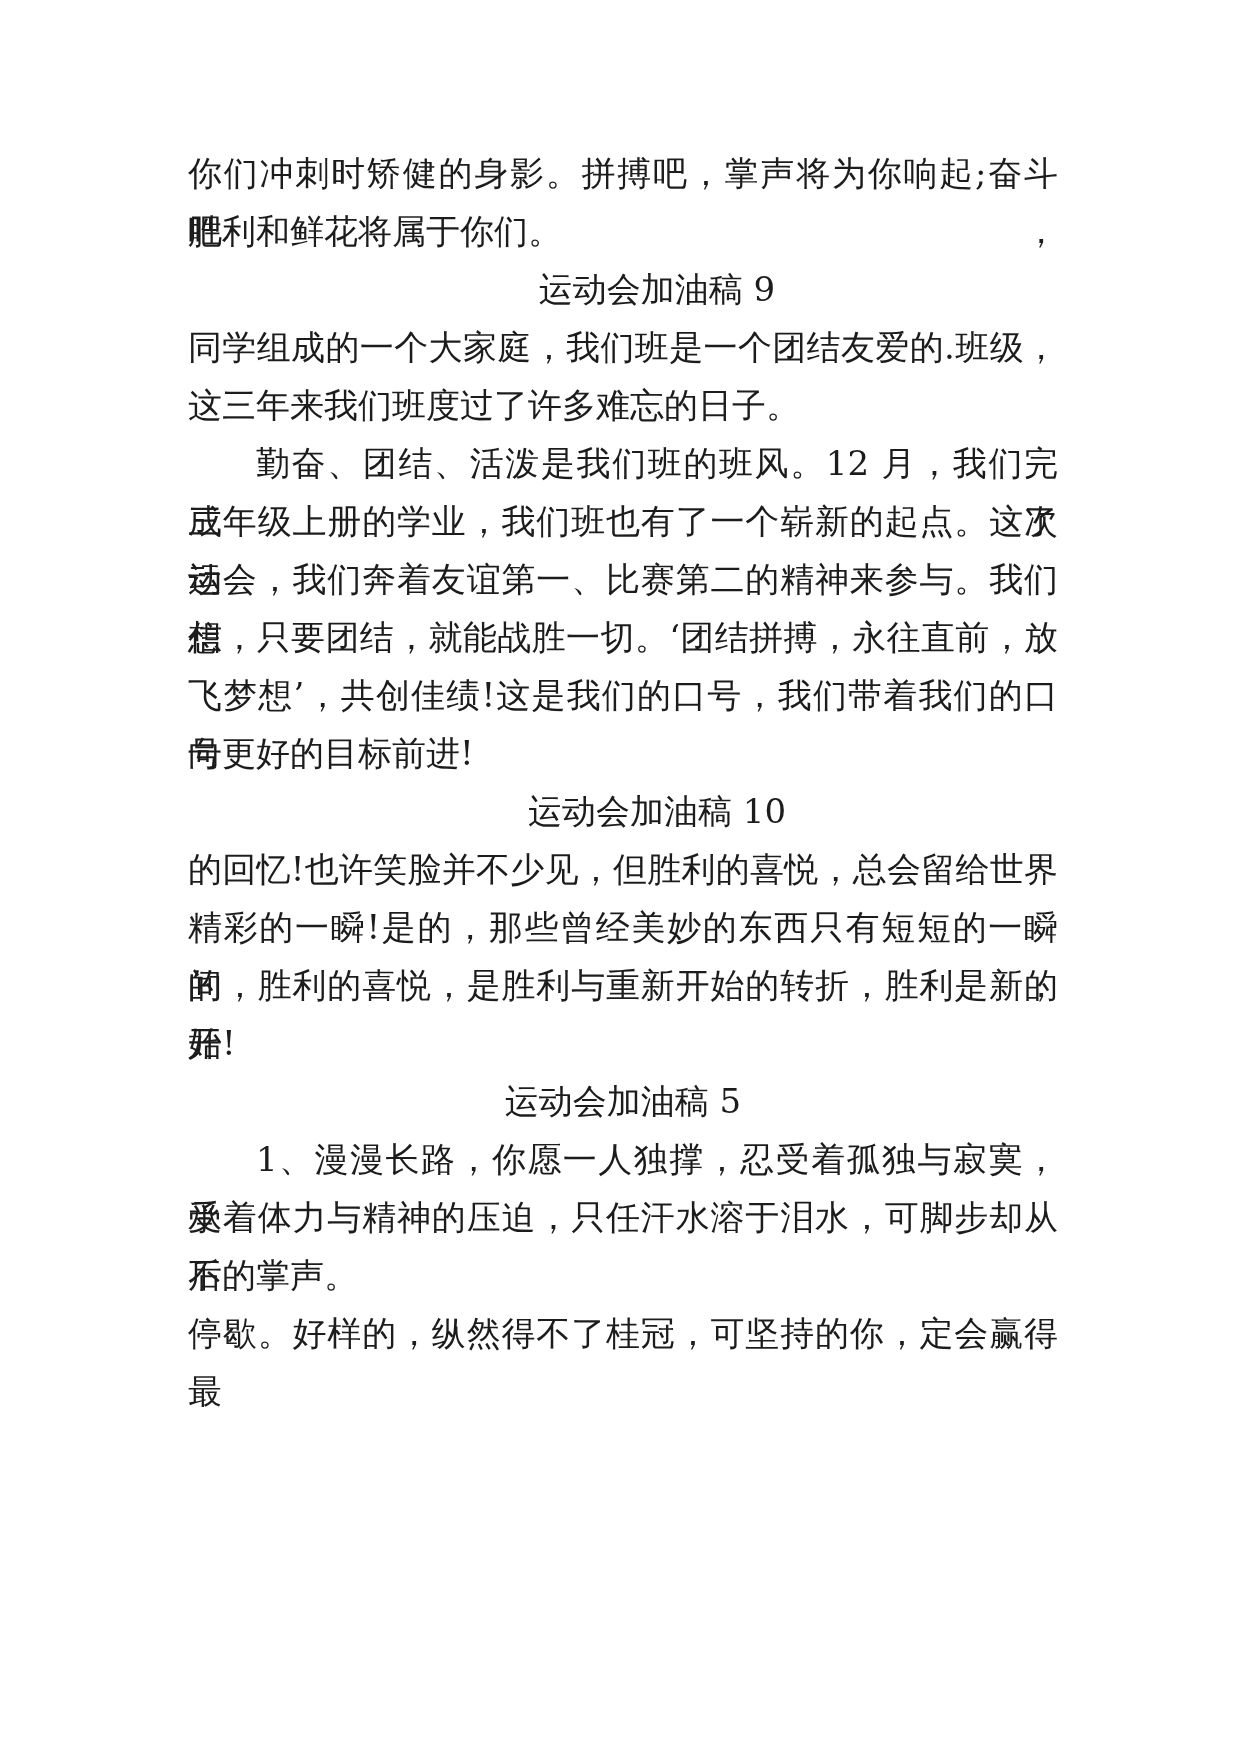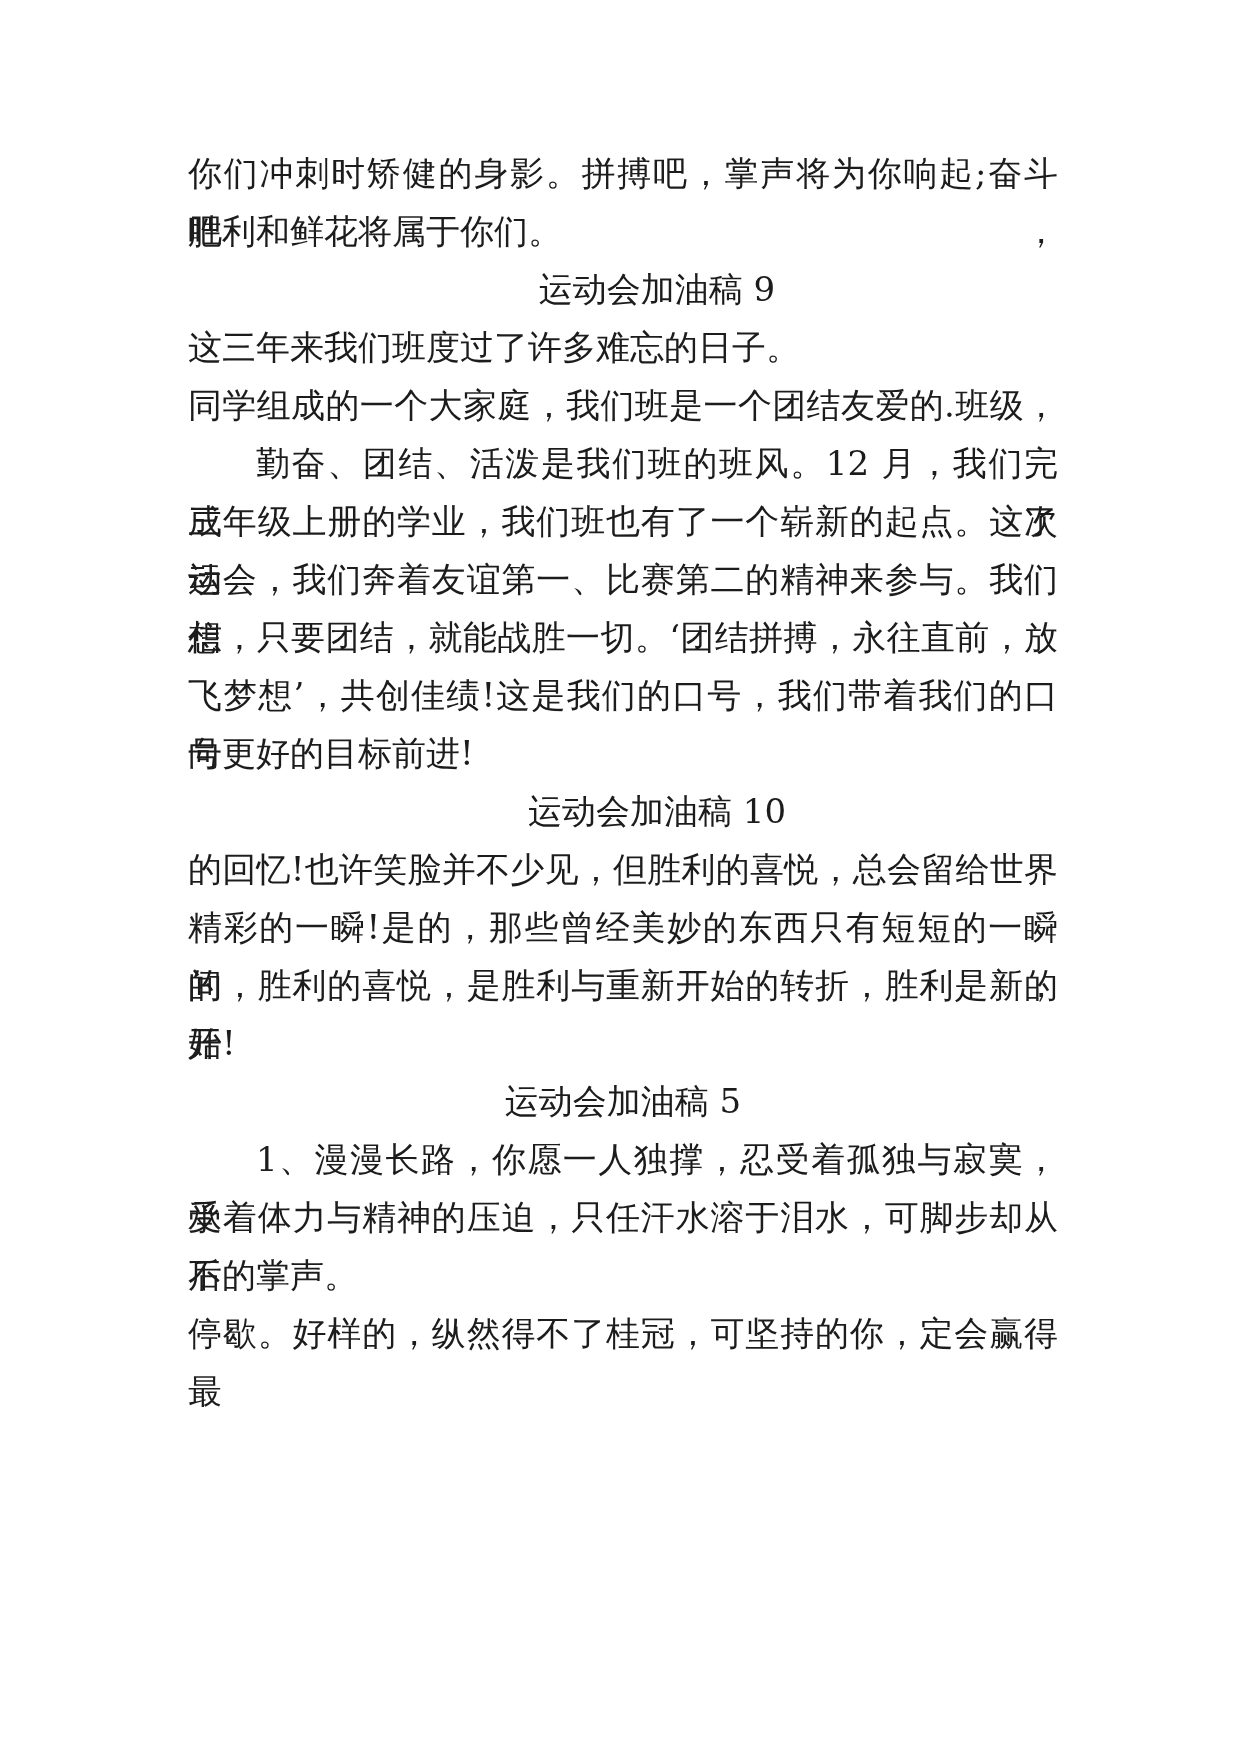--- a/index.html
+++ b/index.html
@@ -54,22 +54,22 @@
 <div class="page" style="background: rgb(255, 255, 255); color: rgb(28, 28, 28);">
   <div class="content" id="doc-content">
       <div class="block paragraph">
         <div class="line fill">你们冲刺时矫健的身影。拼搏吧，掌声将为你响起;奋斗吧，</div>
         <div class="line">胜利和鲜花将属于你们。</div>
       </div>
       <div class="block heading">
         <div class="line indent">运动会加油稿 9</div>
       </div>
       <div class="block paragraph">
+        <div class="line fill">同学组成的一个大家庭，我们班是一个团结友爱的.班级，</div>
         <div class="line">这三年来我们班度过了许多难忘的日子。</div>
-        <div class="line fill">同学组成的一个大家庭，我们班是一个团结友爱的.班级，</div>
       </div>
       <div class="block paragraph">
         <div class="line indent fill">勤奋、团结、活泼是我们班的班风。12 月，我们完成了</div>
         <div class="line fill">三年级上册的学业，我们班也有了一个崭新的起点。这次运</div>
         <div class="line fill">动会，我们奔着友谊第一、比赛第二的精神来参与。我们想</div>
         <div class="line fill">信，只要团结，就能战胜一切。‘团结拼搏，永往直前，放</div>
         <div class="line fill">飞梦想’，共创佳绩!这是我们的口号，我们带着我们的口号</div>
         <div class="line">向更好的目标前进!</div>
       </div>
       <div class="block heading">

